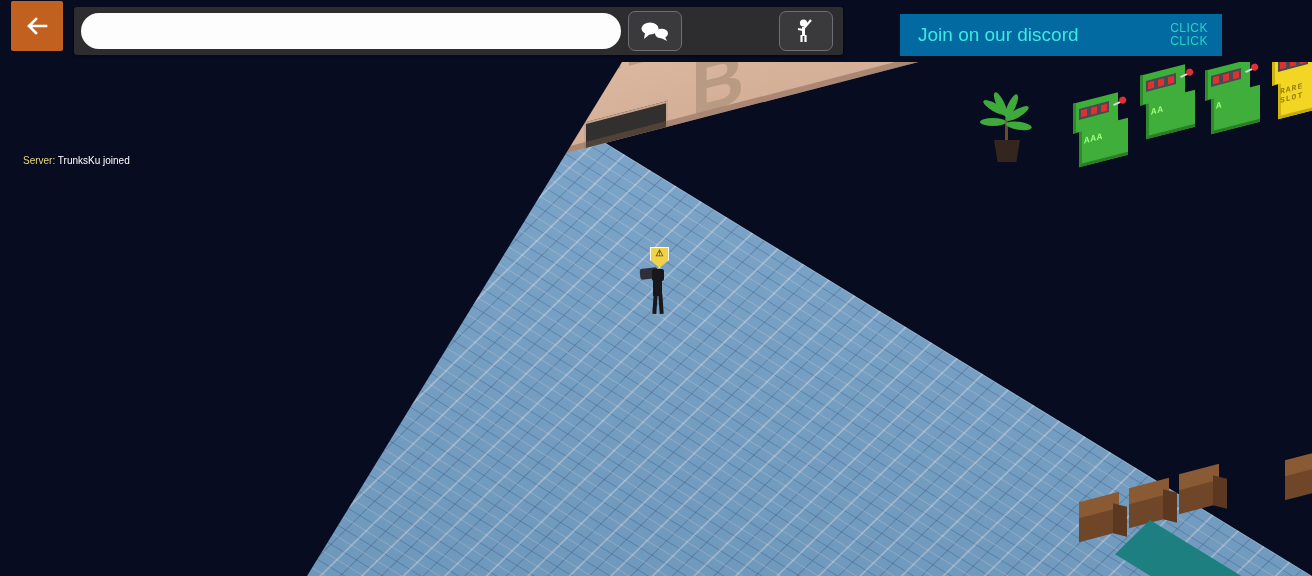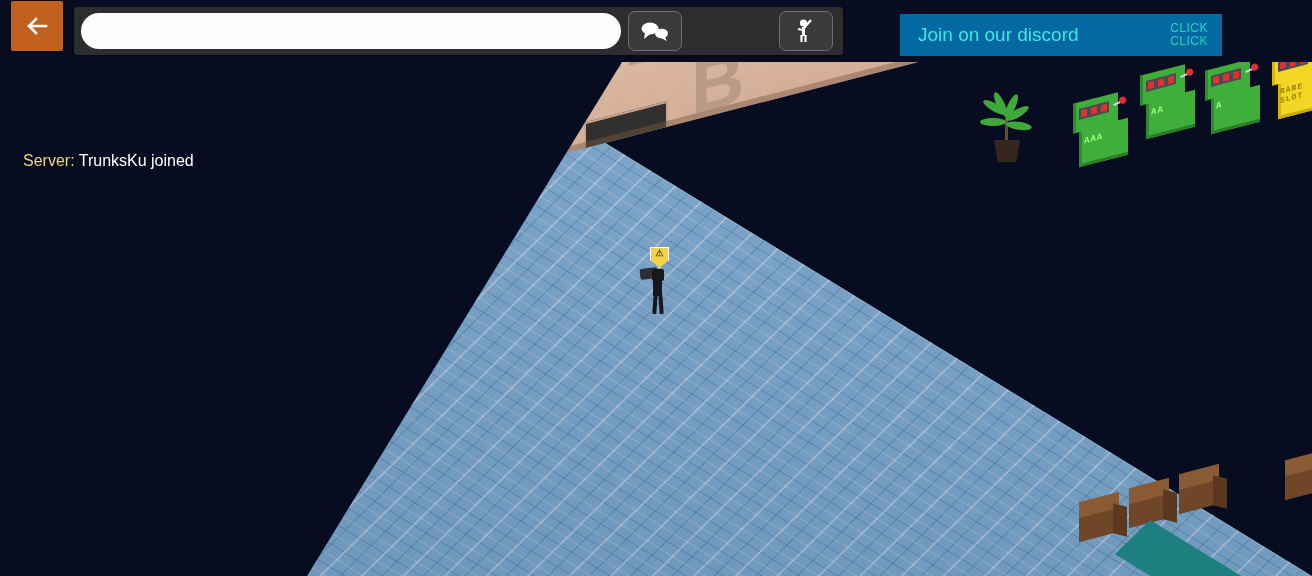--- a/index.html
+++ b/index.html
@@ -293,21 +293,21 @@
     font-size: 12px;
     line-height: 13px;
     text-align: left;
     letter-spacing: 0.5px;
   }
 
   
   #log {
     position: absolute;
     left: 23px; top: 152px;
-    font-size: 16px;
+    font-size: 10px;
     line-height: 18px;
   }
   #log .who { color: #e8d77a; }
   #log .msg { color: #ffffff; }
 </style>
 </head>
 <body>
 
 <div id="app">
 

